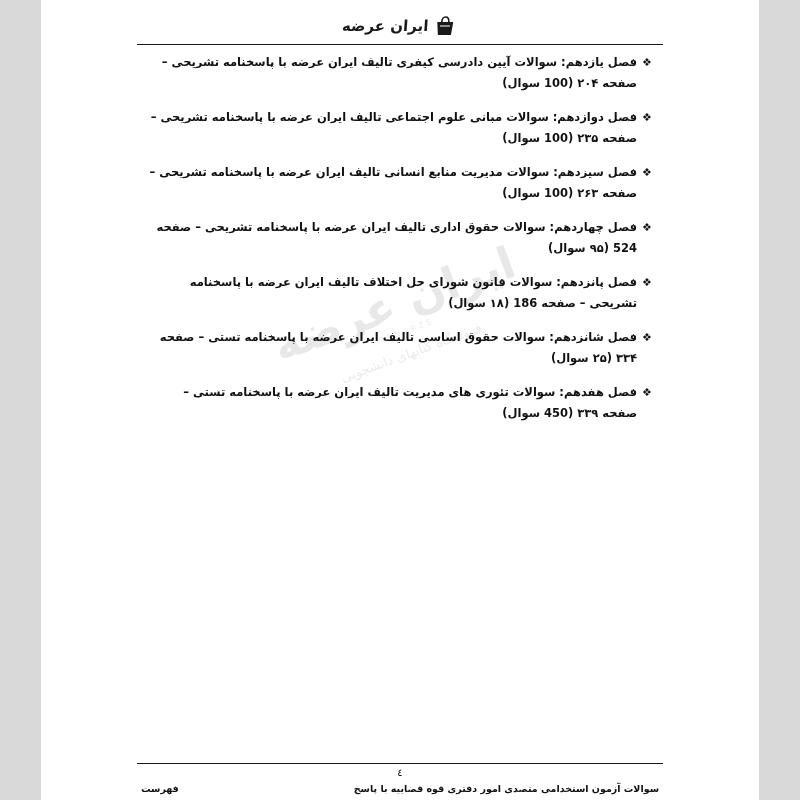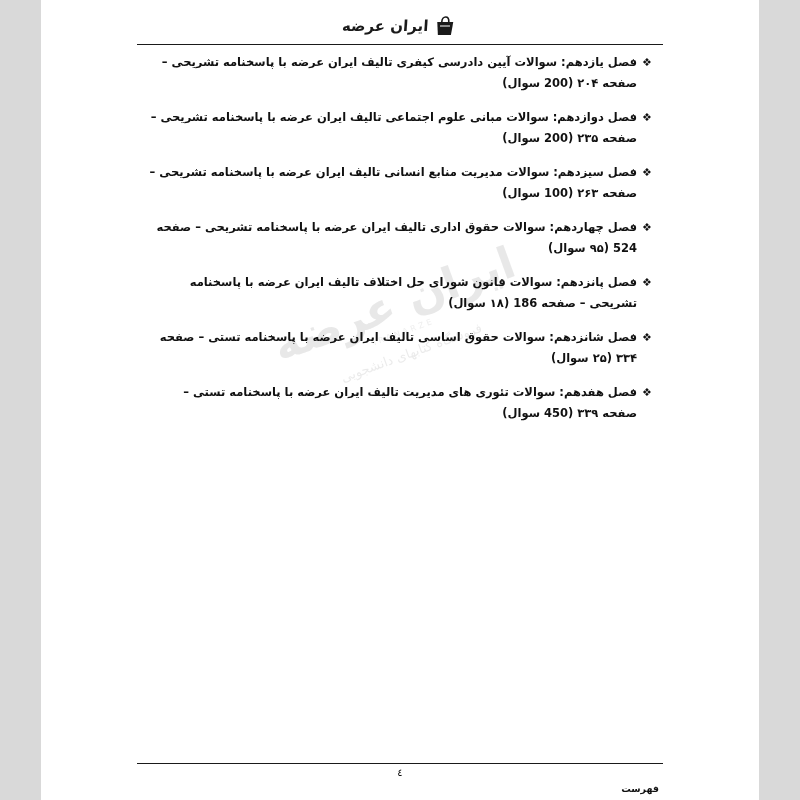--- a/index.html
+++ b/index.html
@@ -185,26 +185,26 @@
   <div class="watermark">
     <div class="wm-main">ایران عرضه</div>
     <div class="wm-latin">IRANARZE</div>
     <div class="wm-sub">فروشگاه کتابهای دانشجویی</div>
   </div>
 
   <div class="content">
 
     <div class="toc-item">
       <span class="bullet">❖</span>
-      <span class="item-text">فصل یازدهم: سوالات آیین دادرسی کیفری تالیف ایران عرضه با پاسخنامه تشریحی – صفحه ۲۰۴ (200 سوال)</span>
-    </div>
-
-    <div class="toc-item">
-      <span class="bullet">❖</span>
-      <span class="item-text">فصل دوازدهم: سوالات مبانی علوم اجتماعی تالیف ایران عرضه با پاسخنامه تشریحی – صفحه ۲۳۵ (200 سوال)</span>
+      <span class="item-text">فصل یازدهم: سوالات آیین دادرسی کیفری تالیف ایران عرضه با پاسخنامه تشریحی – صفحه ۲۰۴ (100 سوال)</span>
+    </div>
+
+    <div class="toc-item">
+      <span class="bullet">❖</span>
+      <span class="item-text">فصل دوازدهم: سوالات مبانی علوم اجتماعی تالیف ایران عرضه با پاسخنامه تشریحی – صفحه ۲۳۵ (100 سوال)</span>
     </div>
 
     <div class="toc-item">
       <span class="bullet">❖</span>
       <span class="item-text">فصل سیزدهم: سوالات مدیریت منابع انسانی تالیف ایران عرضه با پاسخنامه تشریحی – صفحه ۲۶۳ (100 سوال)</span>
     </div>
 
     <div class="toc-item">
       <span class="bullet">❖</span>
       <span class="item-text">فصل چهاردهم: سوالات حقوق اداری تالیف ایران عرضه با پاسخنامه تشریحی – صفحه 524 (۹۵ سوال)</span>
@@ -223,16 +223,17 @@
     <div class="toc-item">
       <span class="bullet">❖</span>
       <span class="item-text">فصل هفدهم: سوالات تئوری های مدیریت تالیف ایران عرضه با پاسخنامه تستی – صفحه ۳۳۹ (450 سوال)</span>
     </div>
 
   </div>
 
   <div class="page-number">٤</div>
   <div class="footer-rule"></div>
   <div class="footer">
+    <div class="footer-left">سوالات آزمون استخدامی متصدی امور دفتری قوه قضاییه با پاسخ</div>
     <div class="footer-right">فهرست</div>
   </div>
 
 </div>
 
 </body></html>

